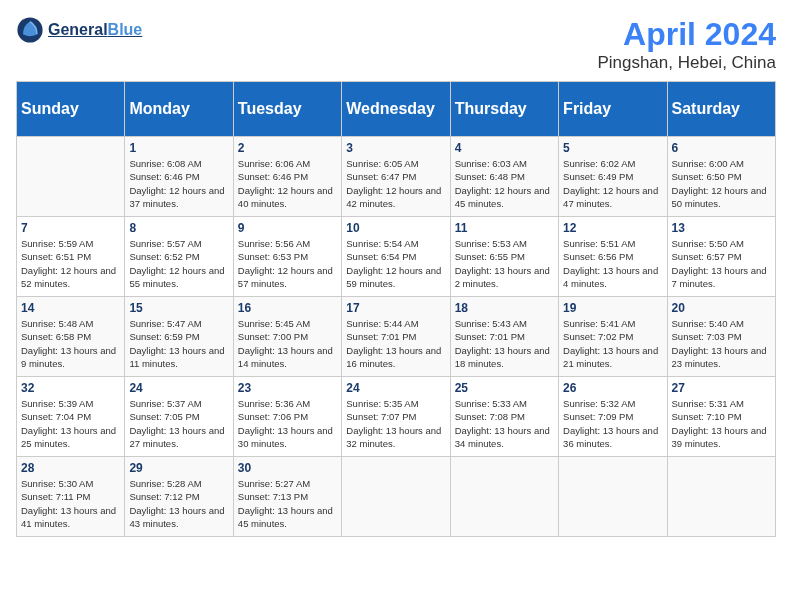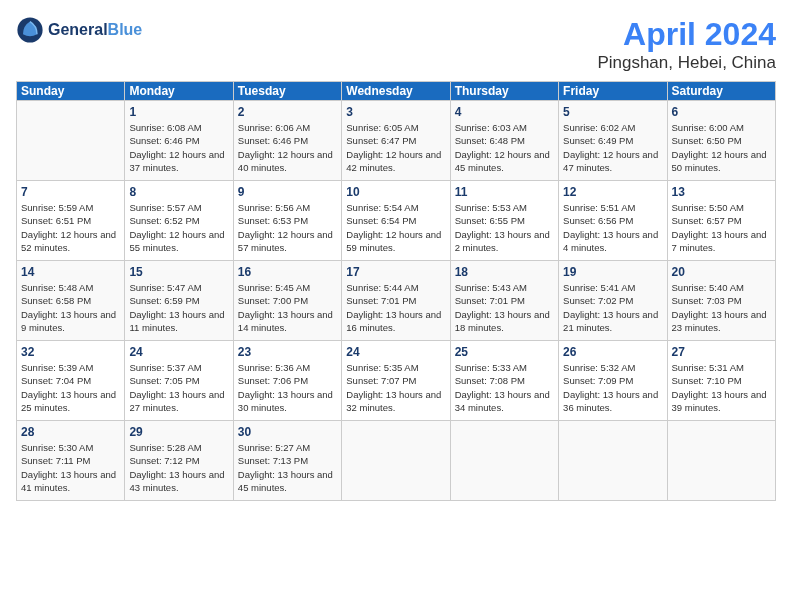--- a/index.html
+++ b/index.html
@@ -38,23 +38,23 @@
       color: #333;
     }
     table {
       width: 100%;
       border-collapse: collapse;
       table-layout: fixed;
     }
     thead tr th {
       background-color: #1a6bbf;
       color: #fff;
-      font-size: 12px;
+      font-size: 16px;
       font-weight: bold;
-      padding: 2px 4px;
+      padding: 18px 4px;
       text-align: left;
       border: 1px solid #ccc;
     }
     tbody tr td {
       border: 1px solid #ccc;
       vertical-align: top;
       padding: 4px;
       font-size: 10px;
       color: #333;
       height: 80px;
@@ -84,21 +84,21 @@
 <body>
 
 <div class="header-area">
   <div class="logo">
     <svg class="logo-icon" viewBox="0 0 40 40">
       <circle cx="20" cy="20" r="18" fill="#1a3a6b"></circle>
       <path d="M20 8 Q30 14 30 26 Q20 32 10 26 Q10 14 20 8Z" fill="#4a90d9"></path>
       <path d="M20 8 Q30 14 30 26" fill="none" stroke="#7ab8f0" stroke-width="2"></path>
     </svg>
     <div>
-      <div style="font-size:16px;font-weight:bold;color:#1a3a6b;">General<span style="color:#4a90d9;">Blue</span></div>
+      <div style="font-size:16px;font-weight:bold;color:#1a3a6b;text-decoration:underline;">General<span style="color:#4a90d9;">Blue</span></div>
     </div>
   </div>
   <div class="title-area">
     <div class="month-title">April 2024</div>
     <div class="location-title">Pingshan, Hebei, China</div>
   </div>
 </div>
 
 <table>
   <thead>

